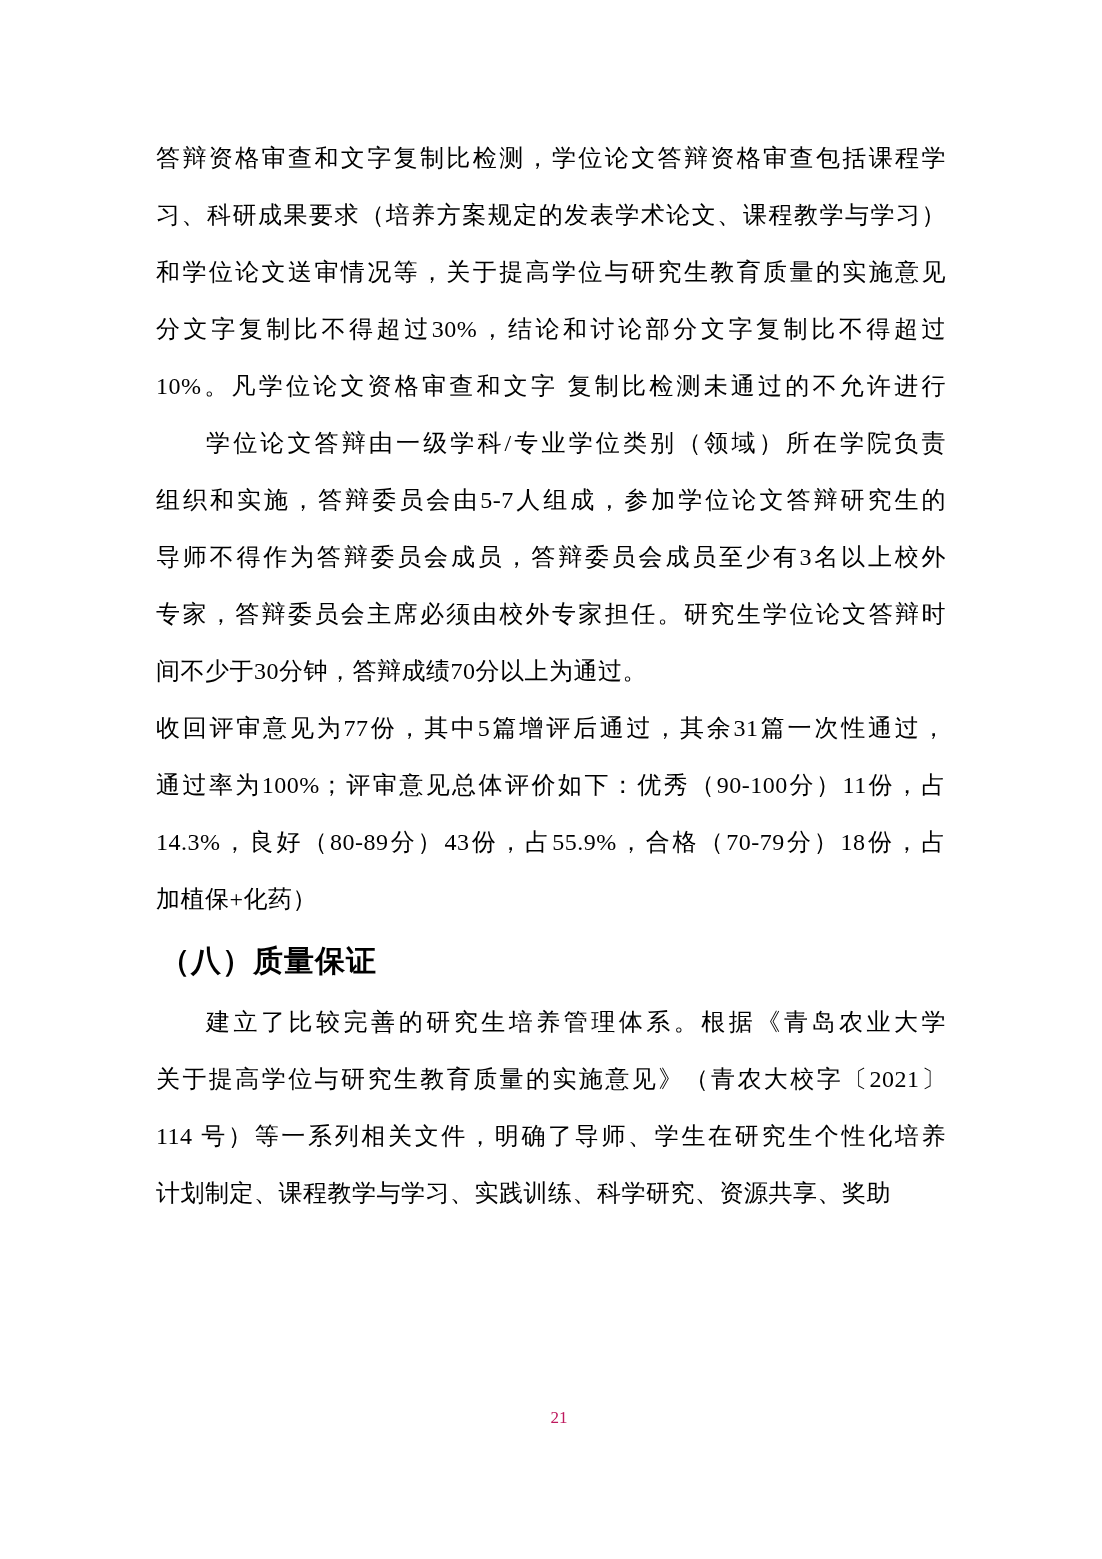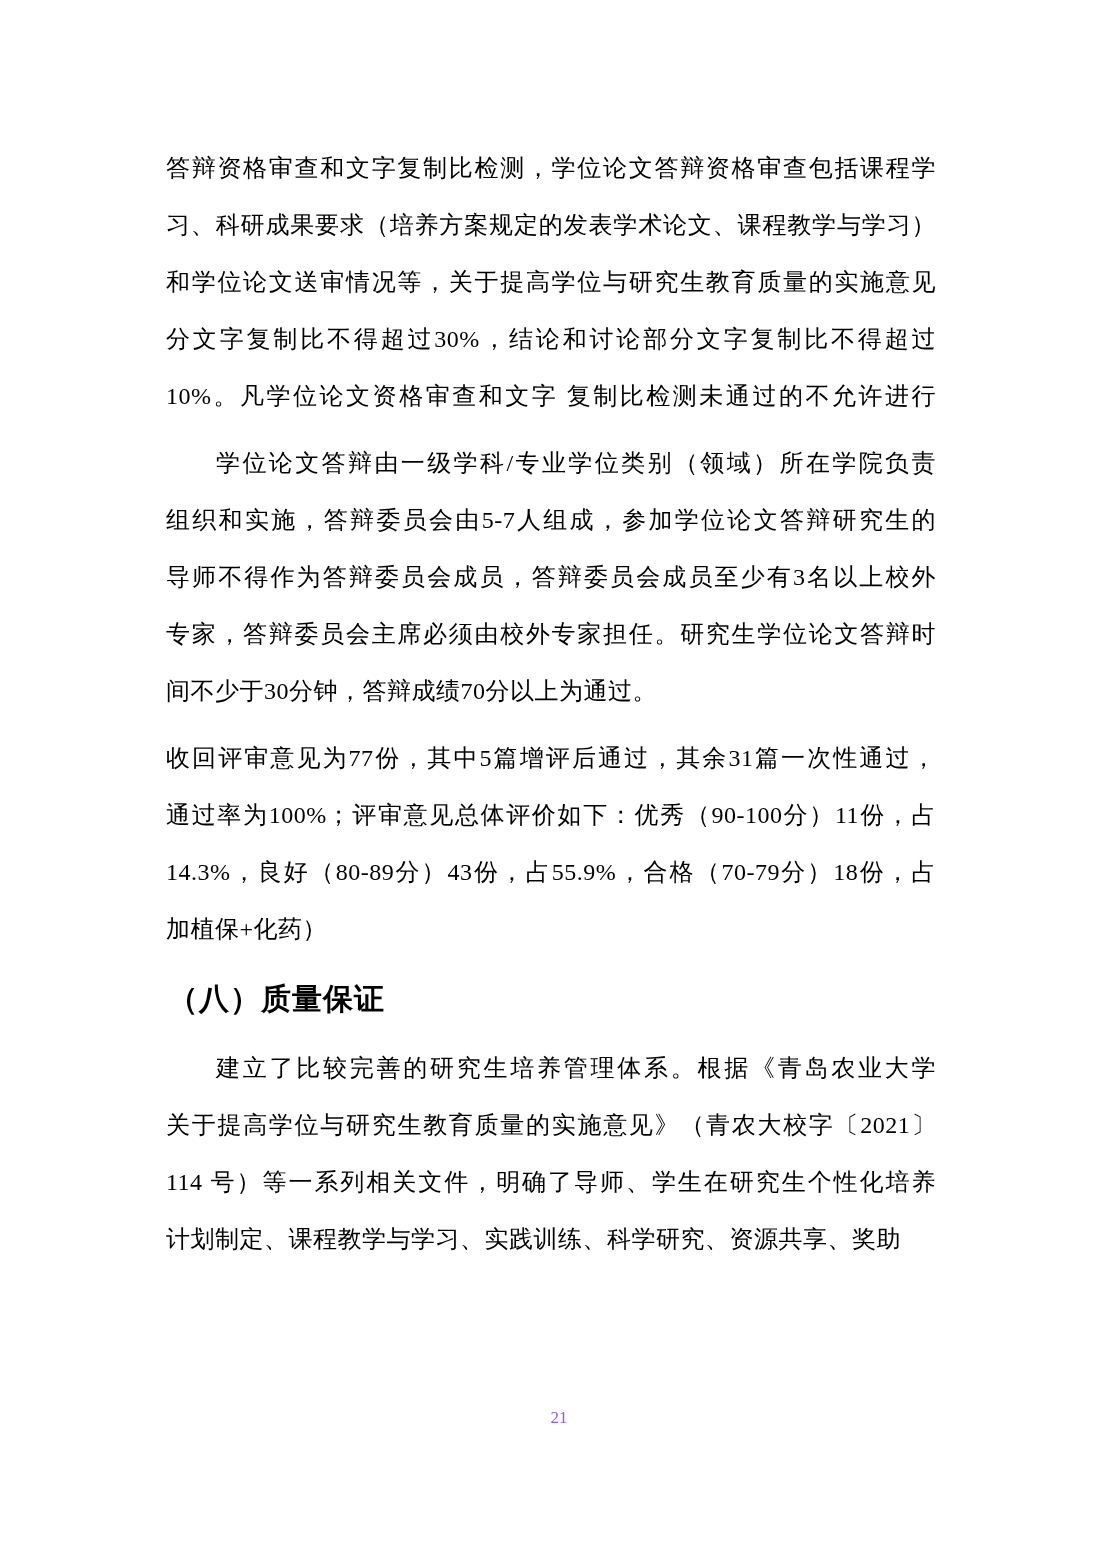--- a/index.html
+++ b/index.html
@@ -16,58 +16,58 @@
     color: #000000;
     font-family: "Liberation Serif", "DejaVu Serif", serif;
   }
   .doc {
     position: absolute;
     left: 156px;
     top: 130px;
     width: 790px;
   }
   .para {
-    margin: 10px;
+    margin: 0;
   }
   .line {
     font-size: 24px;
     line-height: 57px;
     text-align: justify;
     text-align-last: justify;
     text-justify: inter-character;
     letter-spacing: 0.5px;
     white-space: nowrap;
   }
   .line.last {
     text-align-last: auto;
     white-space: normal;
   }
   .line.indent {
     text-indent: 50px;
   }
   .heading {
-    margin: 12px;
+    margin: 4px;
     font-family: "Liberation Sans", "DejaVu Sans", sans-serif;
     font-weight: 700;
     font-size: 30px;
     line-height: 58px;
     letter-spacing: 1px;
     color: #000000;
   }
   .footer {
     position: absolute;
     left: 0;
     right: 0;
     top: 1408px;
     text-align: center;
   }
   .pagenum {
     font-family: "Liberation Serif", "DejaVu Serif", serif;
     font-size: 17px;
-    color: #8b5cf6;
+    color: #be185d;
     margin-left: 16px;
   }
 </style>
 </head>
 <body>
 
 <div class="page">
   <main class="doc">
       <div class="para">
         <div class="line">答辩资格审查和文字复制比检测，学位论文答辩资格审查包括课程学</div>

